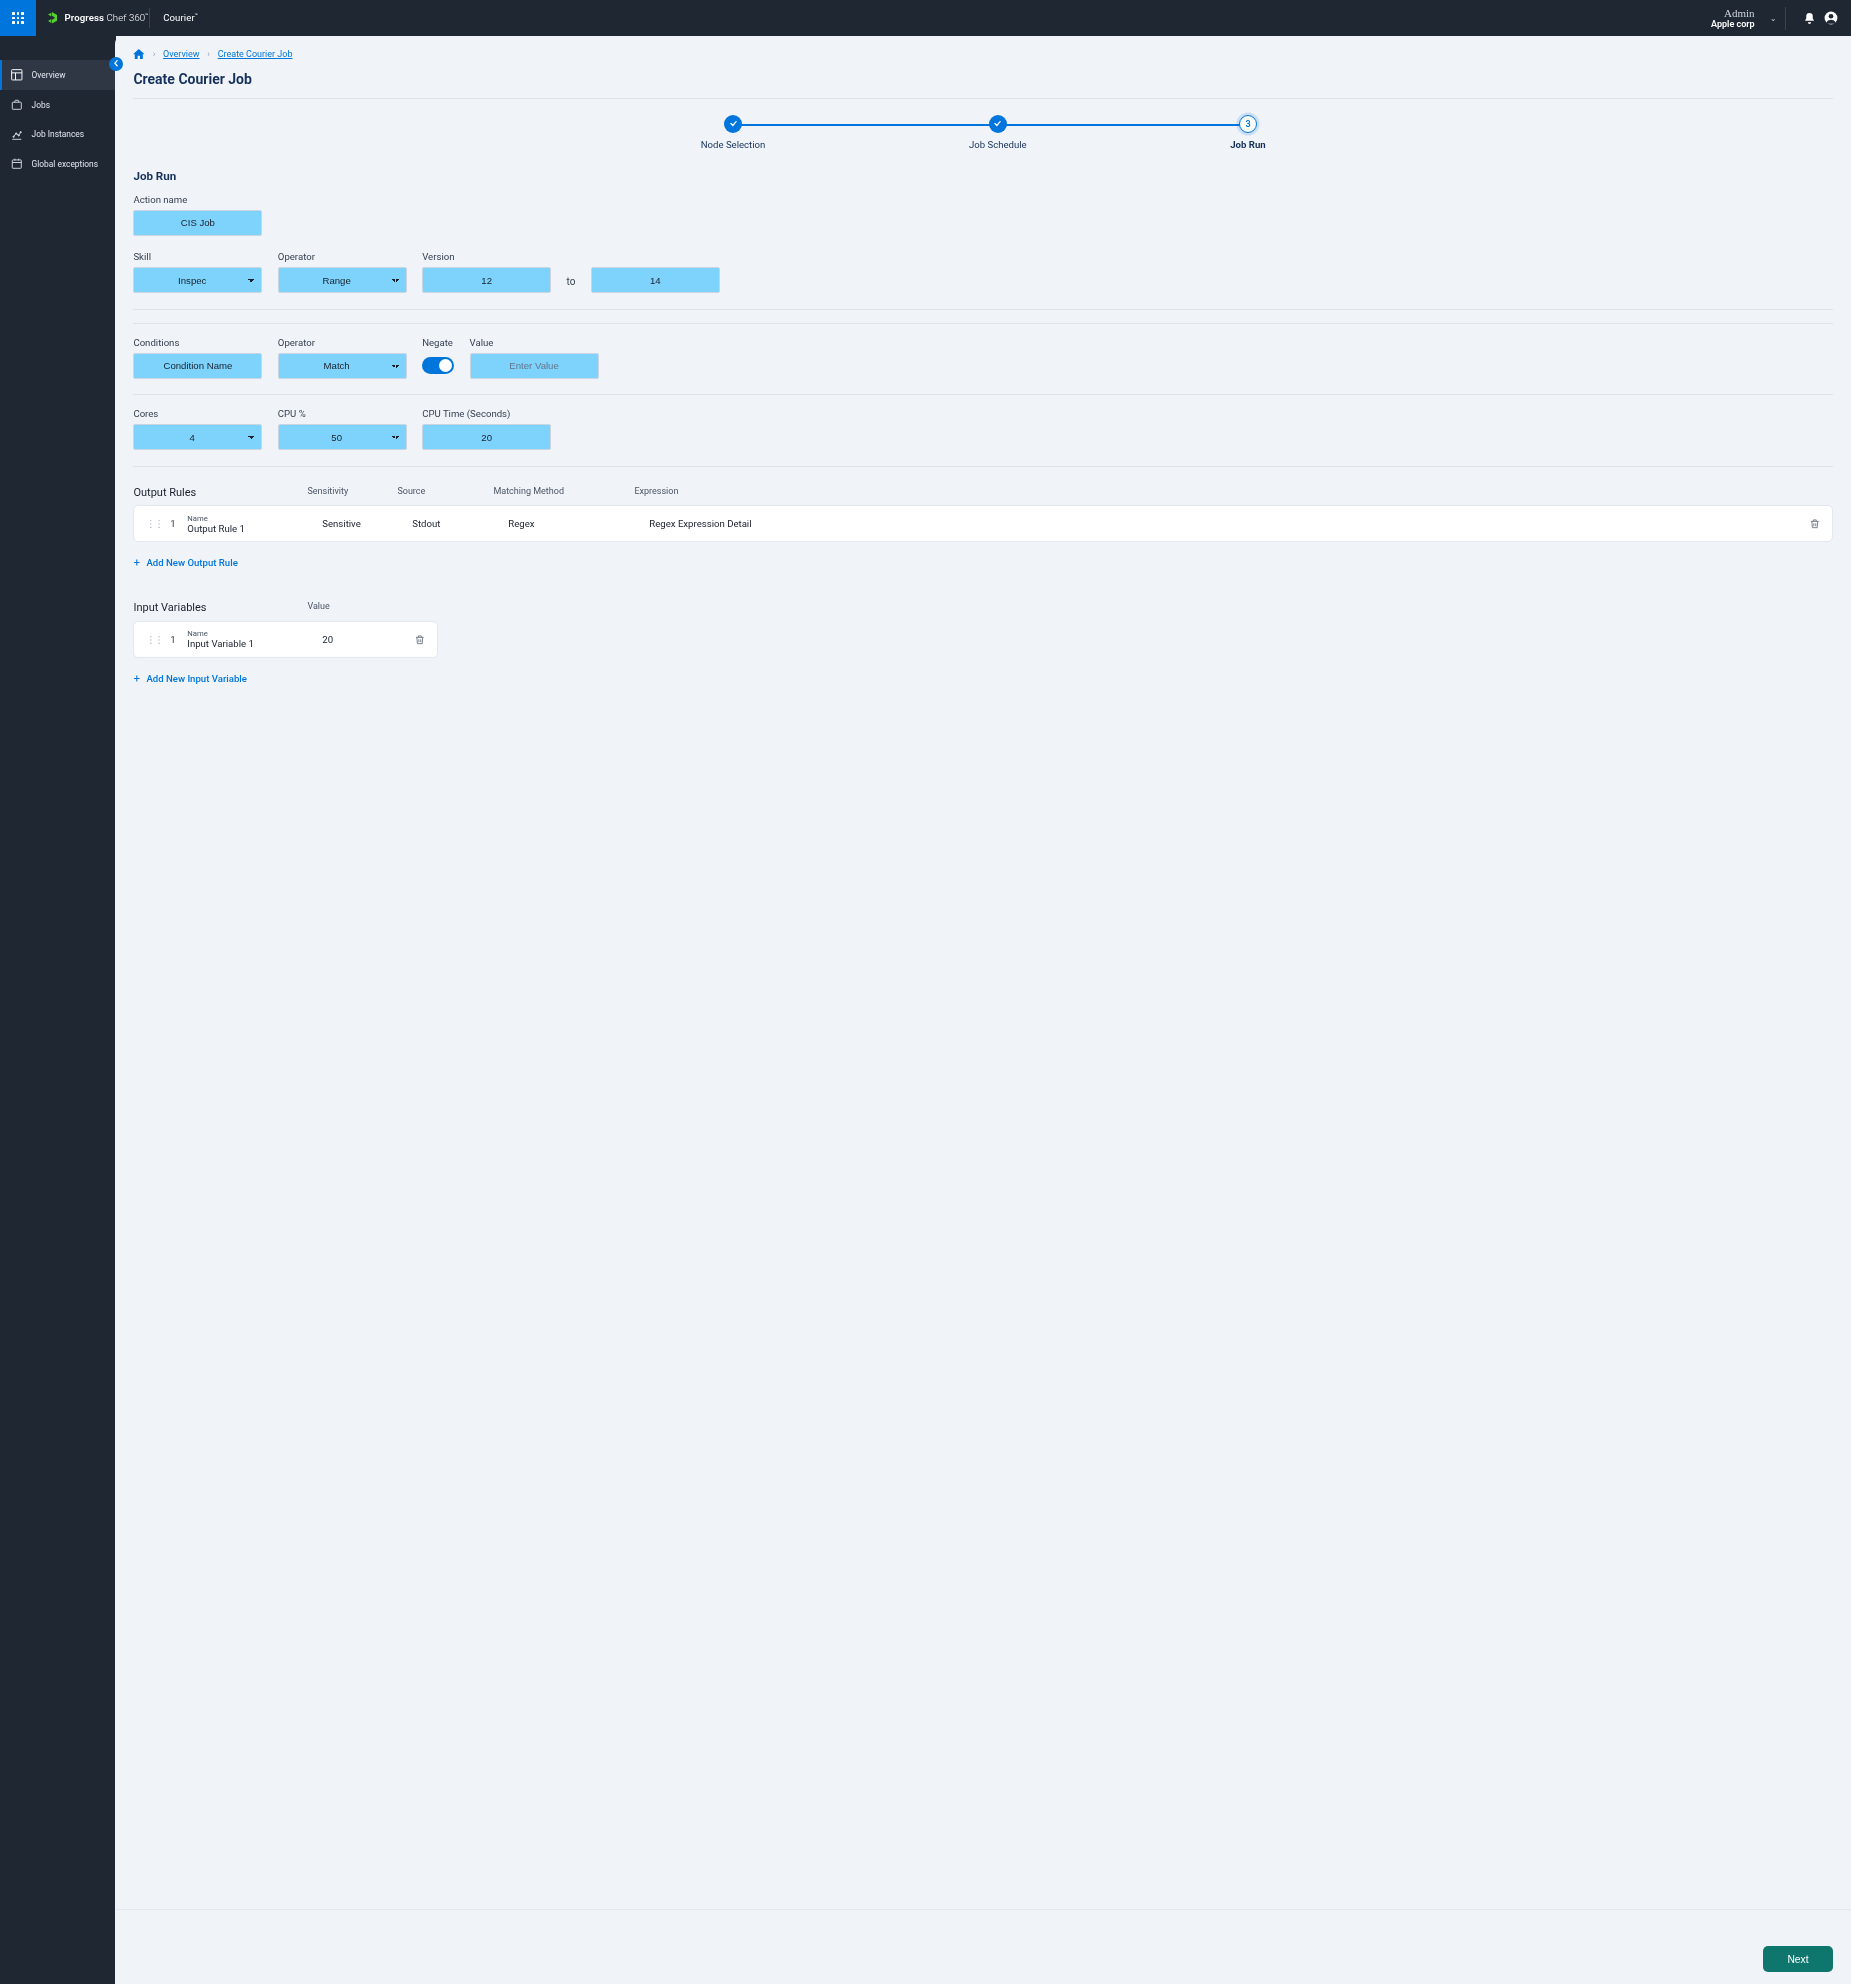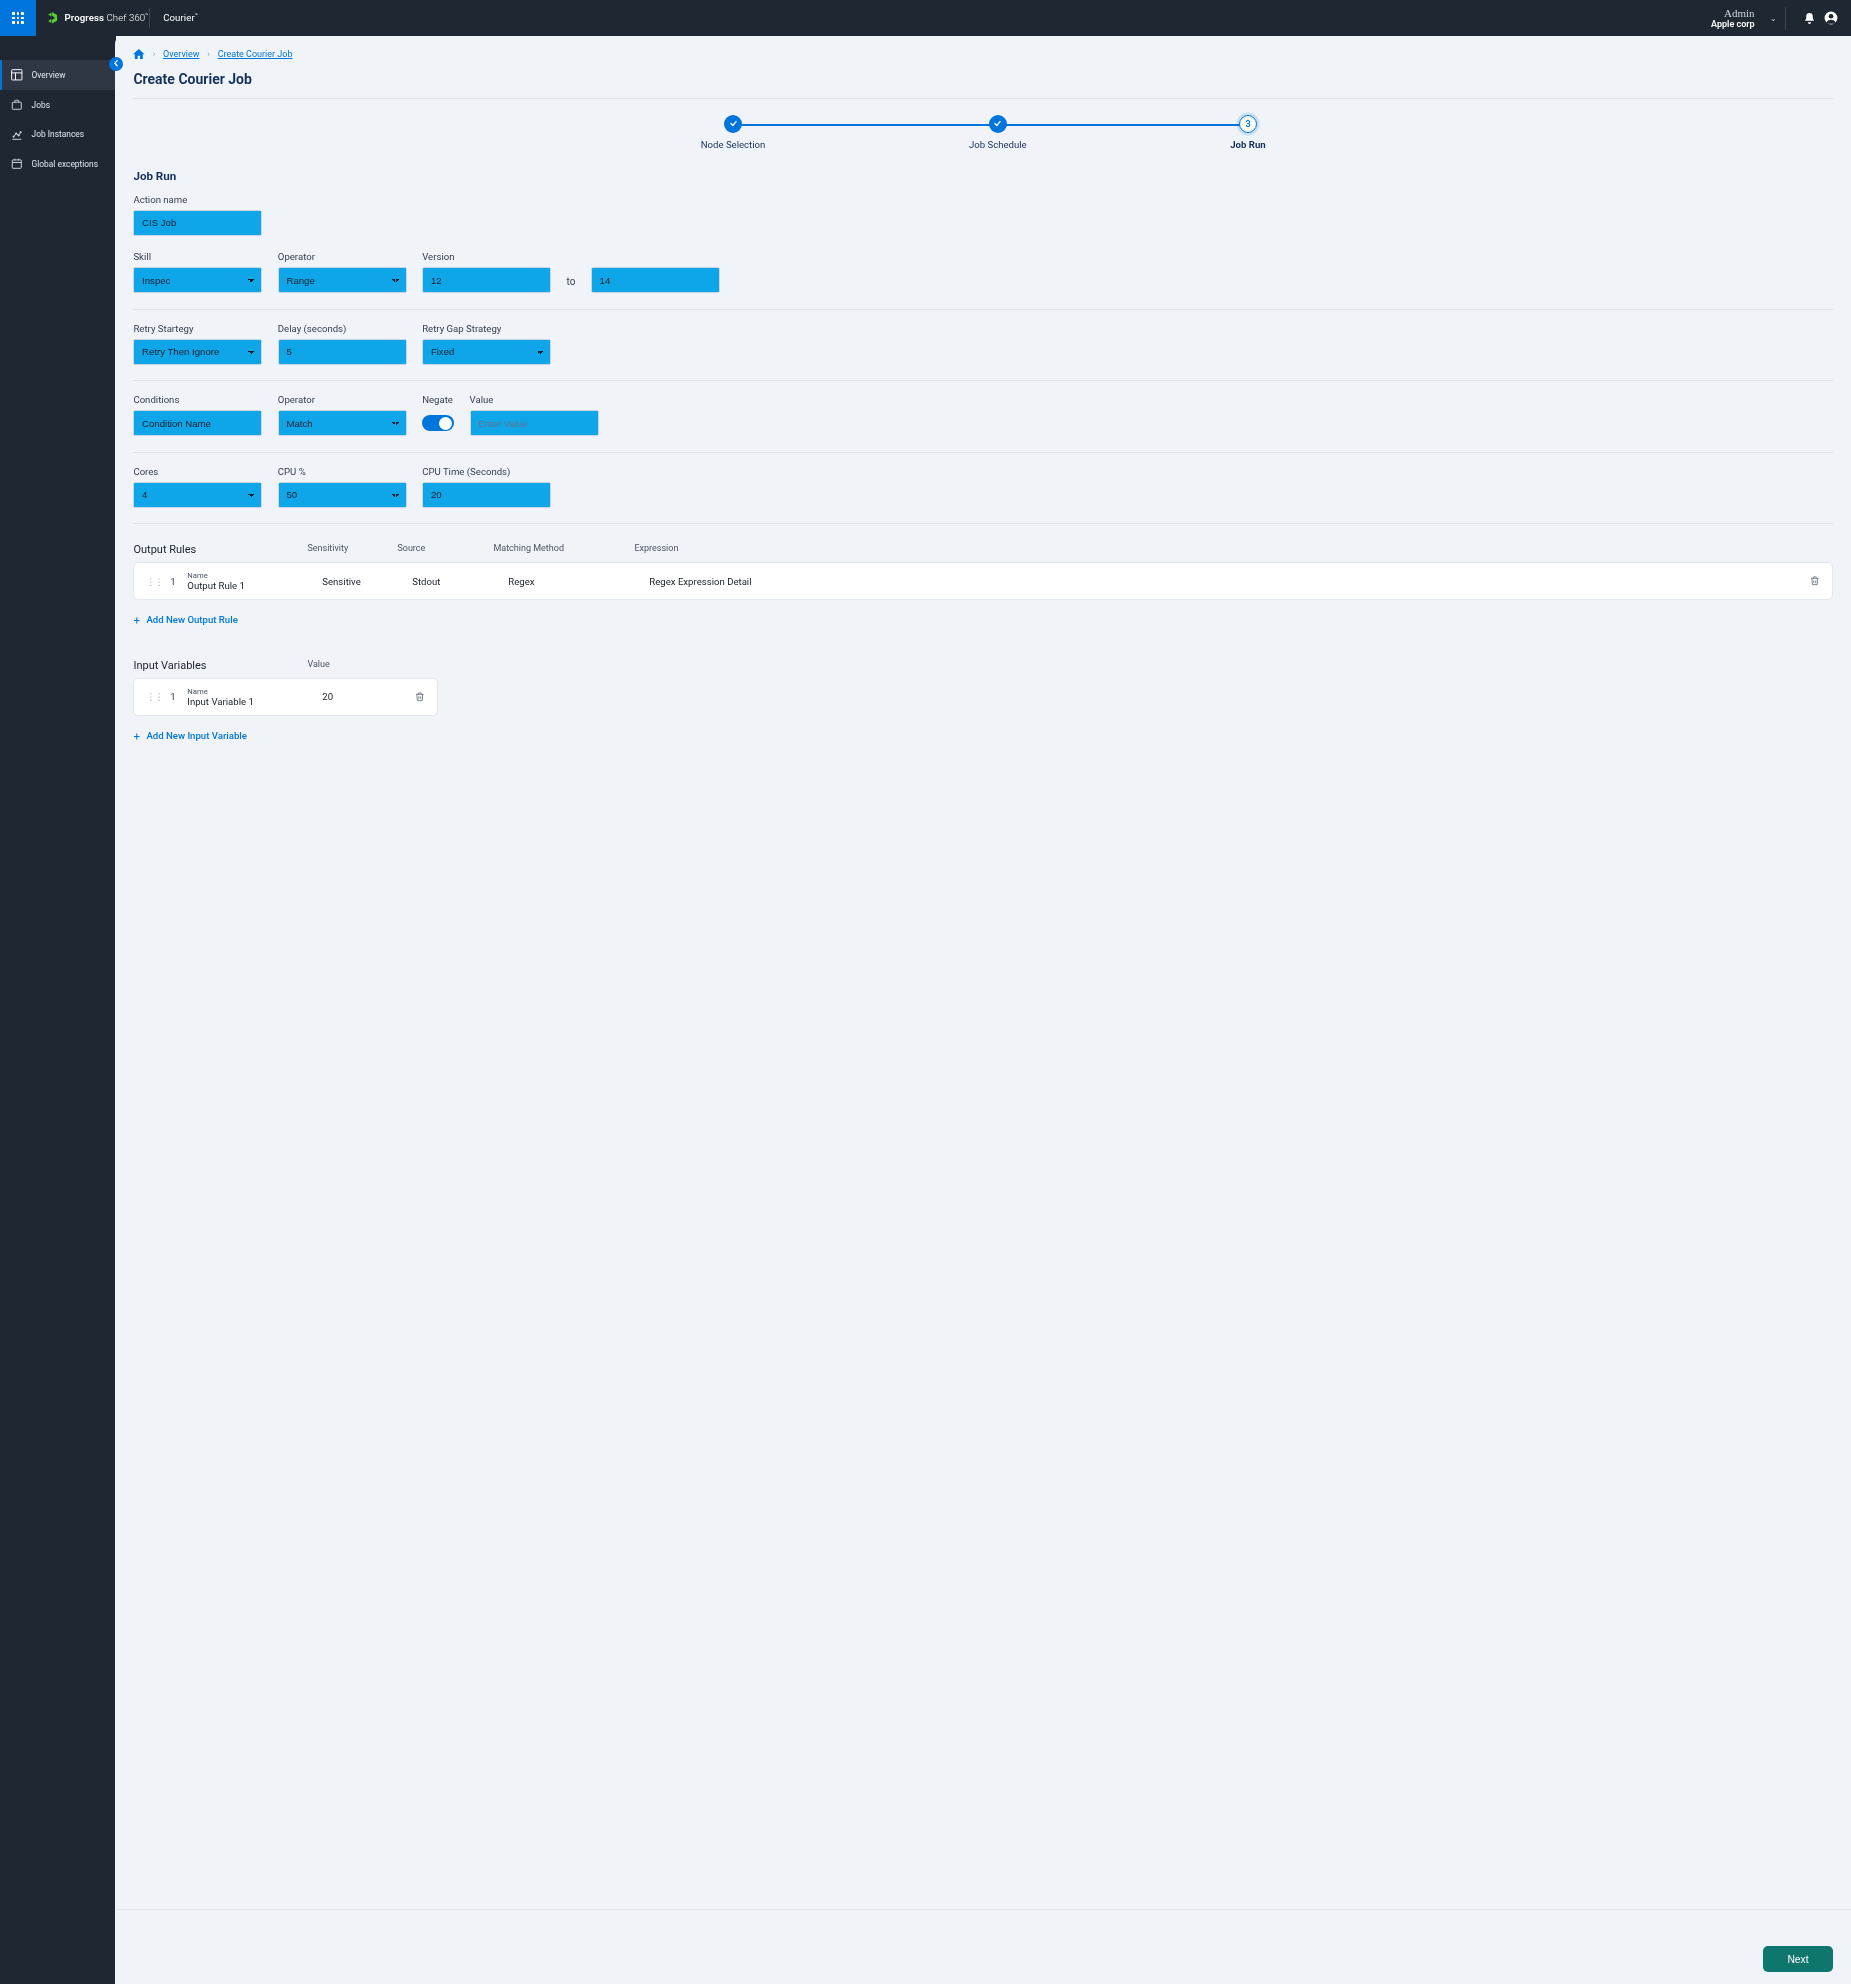--- a/index.html
+++ b/index.html
@@ -42,21 +42,21 @@
 .step { display:flex; flex-direction:column; align-items:center; gap:6.4px; position:relative; z-index:2; }
 .step-circle { width:18px; height:18px; border-radius:50%; background:#0075db; color:#fff; display:flex; align-items:center;justify-content:center; font-size:9px; font-weight:600;}
 .step-circle.current { background:#fff; color:#0075db; border:1.9px solid #0075db; box-shadow: 0 0 0 2.6px rgba(0,117,219,.15); }
 .step-label { font-size:9.6px; color:#16325c; font-weight:400; }
 .step-label.current { font-weight:700; }
 .step-line { position:absolute; top:9px; height:2.6px; background:#0075db; z-index:1; }
 .section-title { font-size:11.6px; font-weight:700; color:#16325c; margin: 6.4px 0 10.3px; }
 .field-label { font-size:9.6px; color:#374151; margin-bottom:5.1px; display:block; }
 .row { display:flex; gap:15.4px; margin-bottom: 15.4px; flex-wrap:wrap; align-items:flex-end;}
 .field { display:flex; flex-direction:column; }
-.input, .select { height:26px; border:0.6px solid #cbd5e1; border-radius:2px; background:#0ea5e9; padding: 0 7.7px; font-size:9.6px; color:#1a202c; }
+.input, .select { height:26px; border:0.6px solid #cbd5e1; border-radius:2px; background:#7dd3fc; padding: 0 7.7px; font-size:9.6px; color:#1a202c;text-align:center; }
 .input::placeholder { color: #64748b; }
 .select { appearance:none; padding-right:19px; background-image: linear-gradient(45deg, transparent 50%, #1a202c 50%), linear-gradient(-45deg, transparent 50%, #1a202c 50%); background-position: calc(100% - 10.3px) 11px, calc(100% - 7px) 11px; background-size: 3.2px 3.2px; background-repeat:no-repeat;}
 .w-200 { width:129px; } .w-650 { width: 418px; max-width:100%; }
 .to-label { color:#374151; font-size:10px; padding-bottom:6.4px;}
 .toggle { position:relative; width:32px; height:16.7px; background:#0075db; border-radius:16.7px; }
 .toggle::after { content:''; position:absolute; width:13px; height:13px; background:#fff; border-radius:50%; top:1.9px; right:1.9px; }
 .divider { border:none; border-top:0.6px solid #dde3ea; margin: 3.9px 0 13px;}
 .subsection-title { font-size:11px; font-weight:400; color:#1a202c; margin-bottom: 1.3px; }
 .table-head { display:flex; font-size:9px; color:#4b5563; padding: 0 0 5.1px 0;}
 .card-row { background:#fff; border:0.6px solid #e2e8f0; border-radius:5.1px; display:flex; align-items:center; padding: 7.7px 11.6px; font-size:9.6px;}
@@ -241,34 +241,20 @@
         <div class="field">
           <label class="field-label" style="visibility:hidden;">.</label>
           <input class="input w-200" value="14" style="">
         </div>
       </div>
 
 
       <hr class="divider">
 
 
-      <div class="row">
-        <div class="field">
-          <label class="field-label">Retry Startegy</label>
-          <select class="select w-200"><option>Retry Then Ignore</option></select>
-        </div>
-        <div class="field">
-          <label class="field-label">Delay (seconds)</label>
-          <input class="input w-200" value="5" style="">
-        </div>
-        <div class="field">
-          <label class="field-label">Retry Gap Strategy</label>
-          <select class="select w-200"><option>Fixed</option></select>
-        </div>
-      </div>
 
       <hr class="divider">
 
       <div class="row">
         <div class="field">
           <label class="field-label">Conditions</label>
           <input class="input w-200" value="Condition Name" style="">
         </div>
         <div class="field">
           <label class="field-label">Operator</label>

